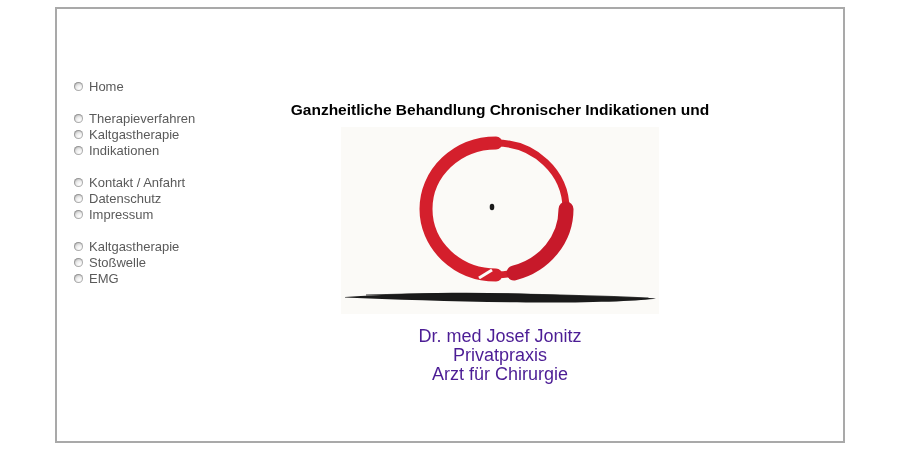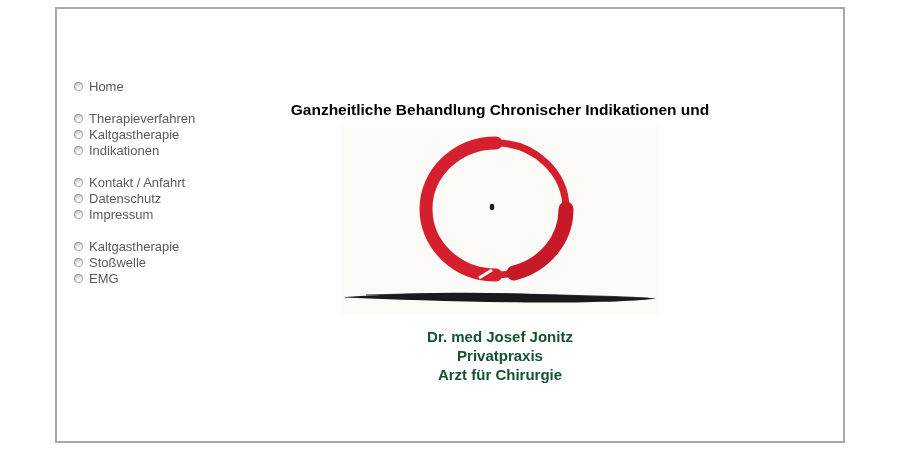--- a/index.html
+++ b/index.html
@@ -67,23 +67,23 @@
     line-height: 21px;
   }
   .artwork {
     width: 318px;
     height: 187px;
     margin: 7px auto 0 auto;
     background: #fbfaf7;
   }
   .byline {
     margin-top: 13px;
-    font-size: 15px;
-    font-weight: bold;
-    color: #14532d;
+    font-size: 18px;
+    font-weight: normal;
+    color: #4c1d95;
     line-height: 19px;
   }
 </style>
 </head>
 <body>
 
 <div class="frame">
 
   <nav class="sidebar">
 

